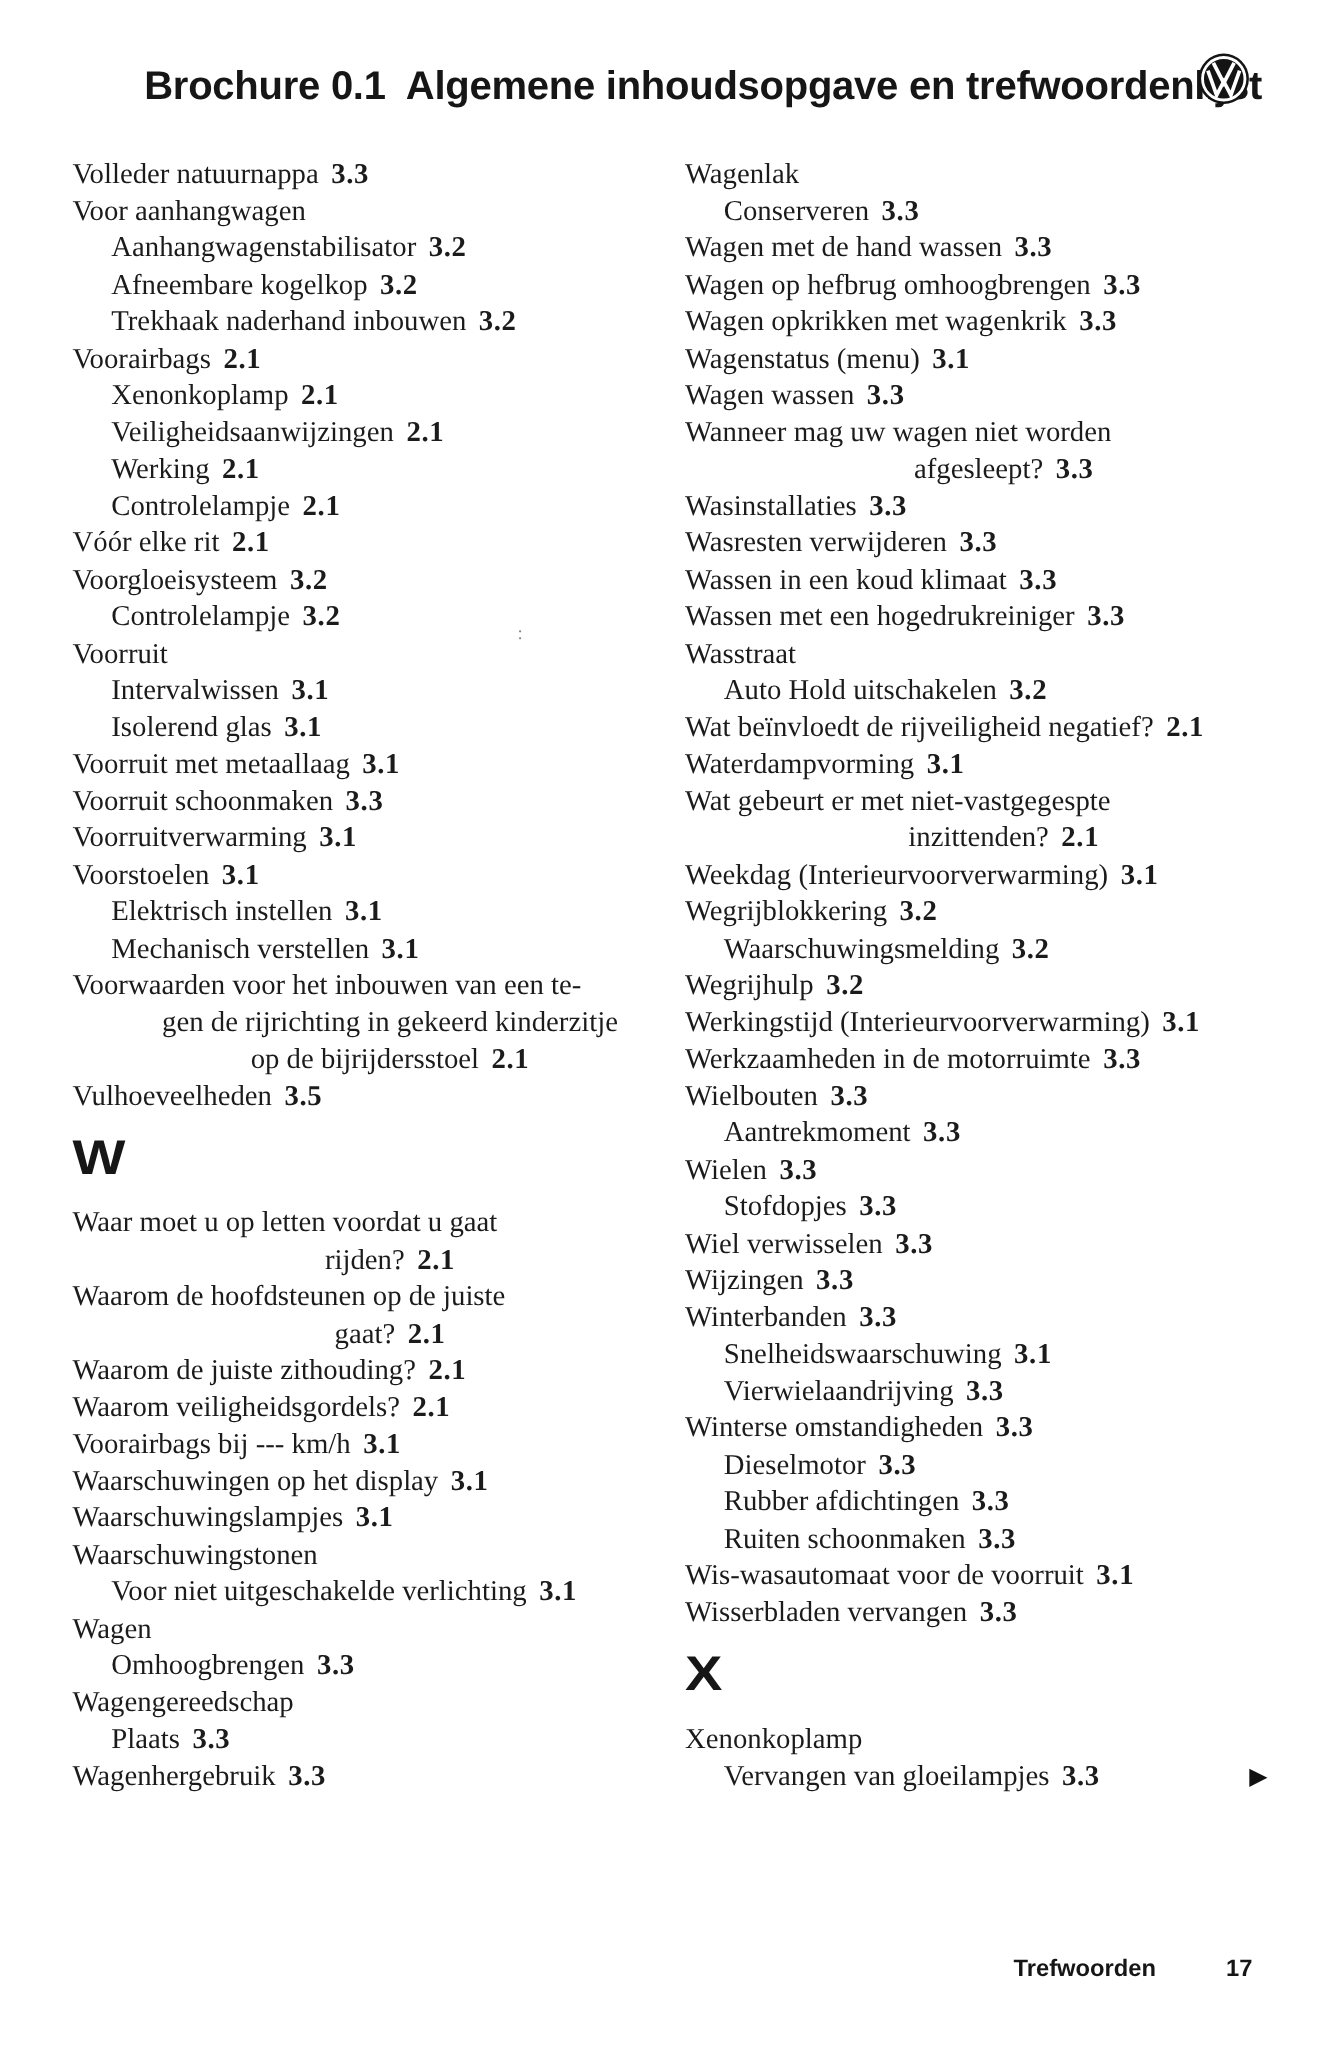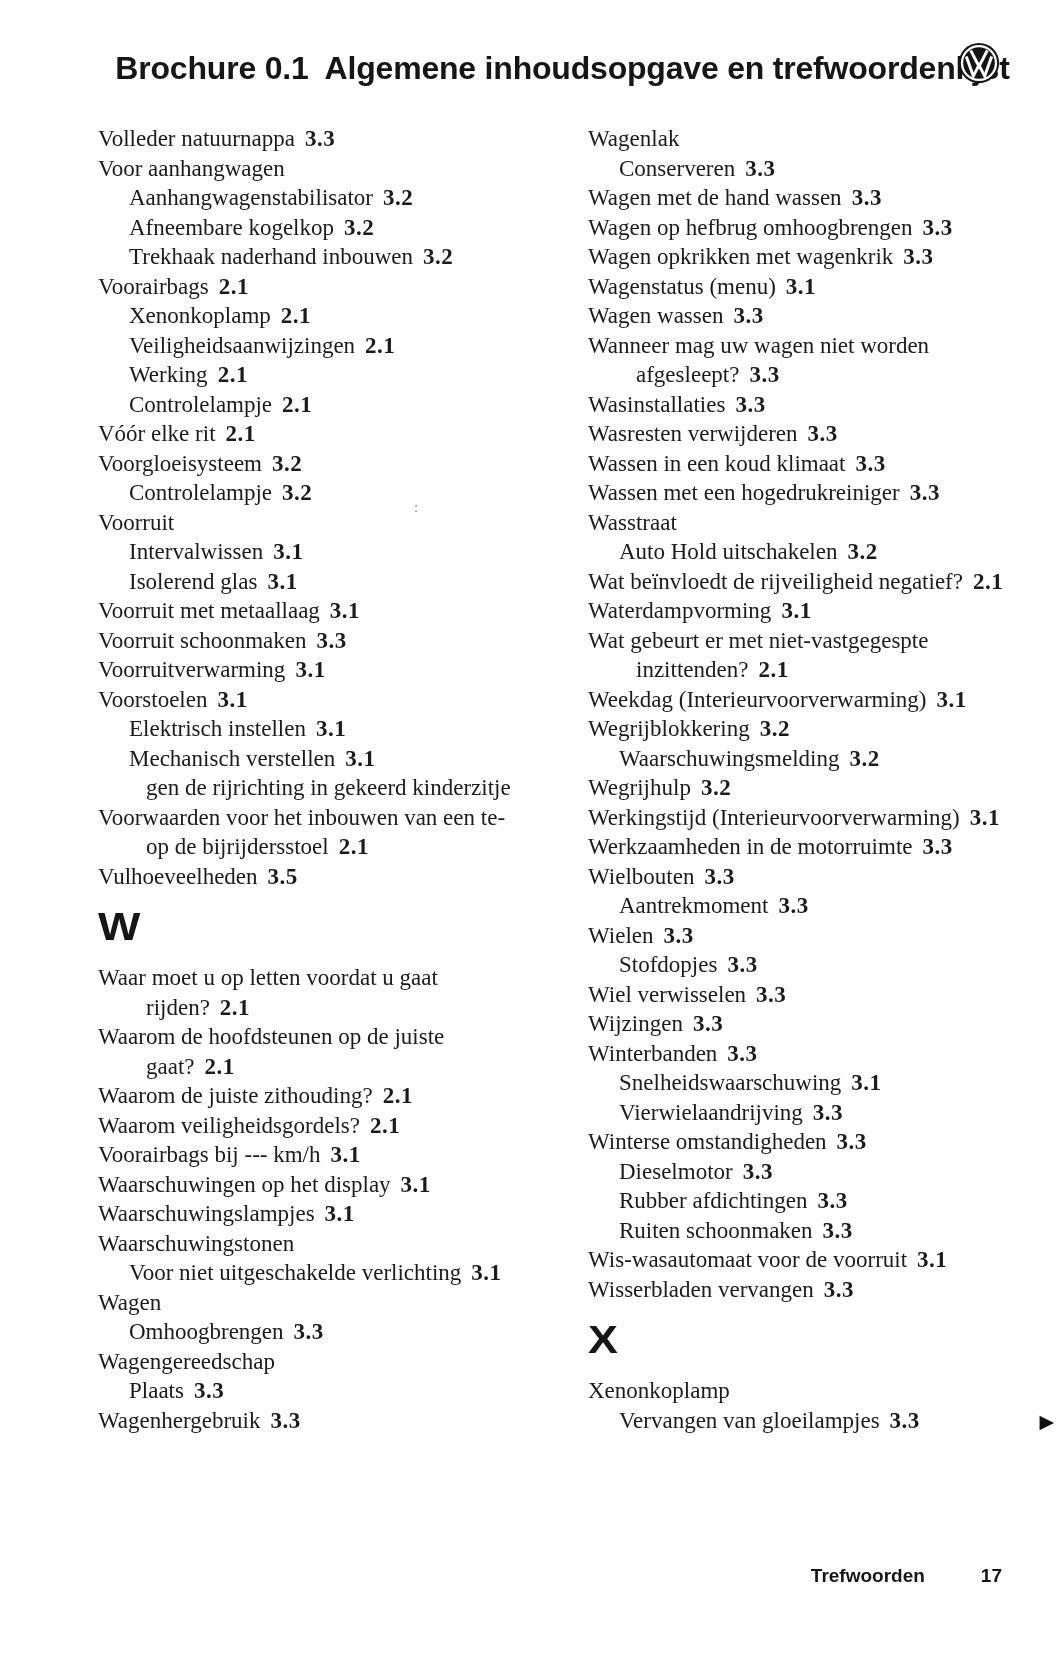--- a/index.html
+++ b/index.html
@@ -29,29 +29,28 @@
   .logo {
     position:absolute; top:42px; left:958px;
     width:42px; height:42px;
   }
 
   
   .col {
     position:absolute; top:124px;
     font-size:23px; line-height:29.5px;
     color:#1b1b1b;
-    margin-left:40px;
   }
   .col-left  { left:58px;  width:460px; }
   .col-right { left:548px; width:462px; }
 
   .entry { margin:0; }
   .line { white-space:nowrap; position:relative; }
   .indent-1 > .line { padding-left:31px; }
-  .indent-0 > .line.cont { padding-left:48px; }
+  .indent-0 > .line.cont { padding-left:48px;text-align:center; }
   .pg { font-weight:700; margin-left:10px; letter-spacing:0.5px; }
 
   .section-header {
     font-family:"Liberation Sans", sans-serif;
     font-weight:700; font-size:39px; line-height:44px;
     color:#161616;
     margin-top:14px; margin-bottom:14px;
     transform:scaleX(1.15); transform-origin:left center;
   }
 
@@ -156,22 +155,22 @@
       <div class="entry indent-0">
         <div class="line"><span>Voorstoelen</span><span class="pg">3.1</span></div>
       </div>
       <div class="entry indent-1">
         <div class="line"><span>Elektrisch instellen</span><span class="pg">3.1</span></div>
       </div>
       <div class="entry indent-1">
         <div class="line"><span>Mechanisch verstellen</span><span class="pg">3.1</span></div>
       </div>
       <div class="entry indent-0">
+        <div class="line"><span>Voorwaarden voor het inbouwen van een te-</span></div>
         <div class="line cont"><span>gen de rijrichting in gekeerd kinderzitje</span></div>
-        <div class="line"><span>Voorwaarden voor het inbouwen van een te-</span></div>
         <div class="line cont"><span>op de bijrijdersstoel</span><span class="pg">2.1</span></div>
       </div>
       <div class="entry indent-0">
         <div class="line"><span>Vulhoeveelheden</span><span class="pg">3.5</span></div>
       </div>
       <div class="section-header">W</div>
       <div class="entry indent-0">
         <div class="line"><span>Waar moet u op letten voordat u gaat</span></div>
         <div class="line cont"><span>rijden?</span><span class="pg">2.1</span></div>
       </div>

